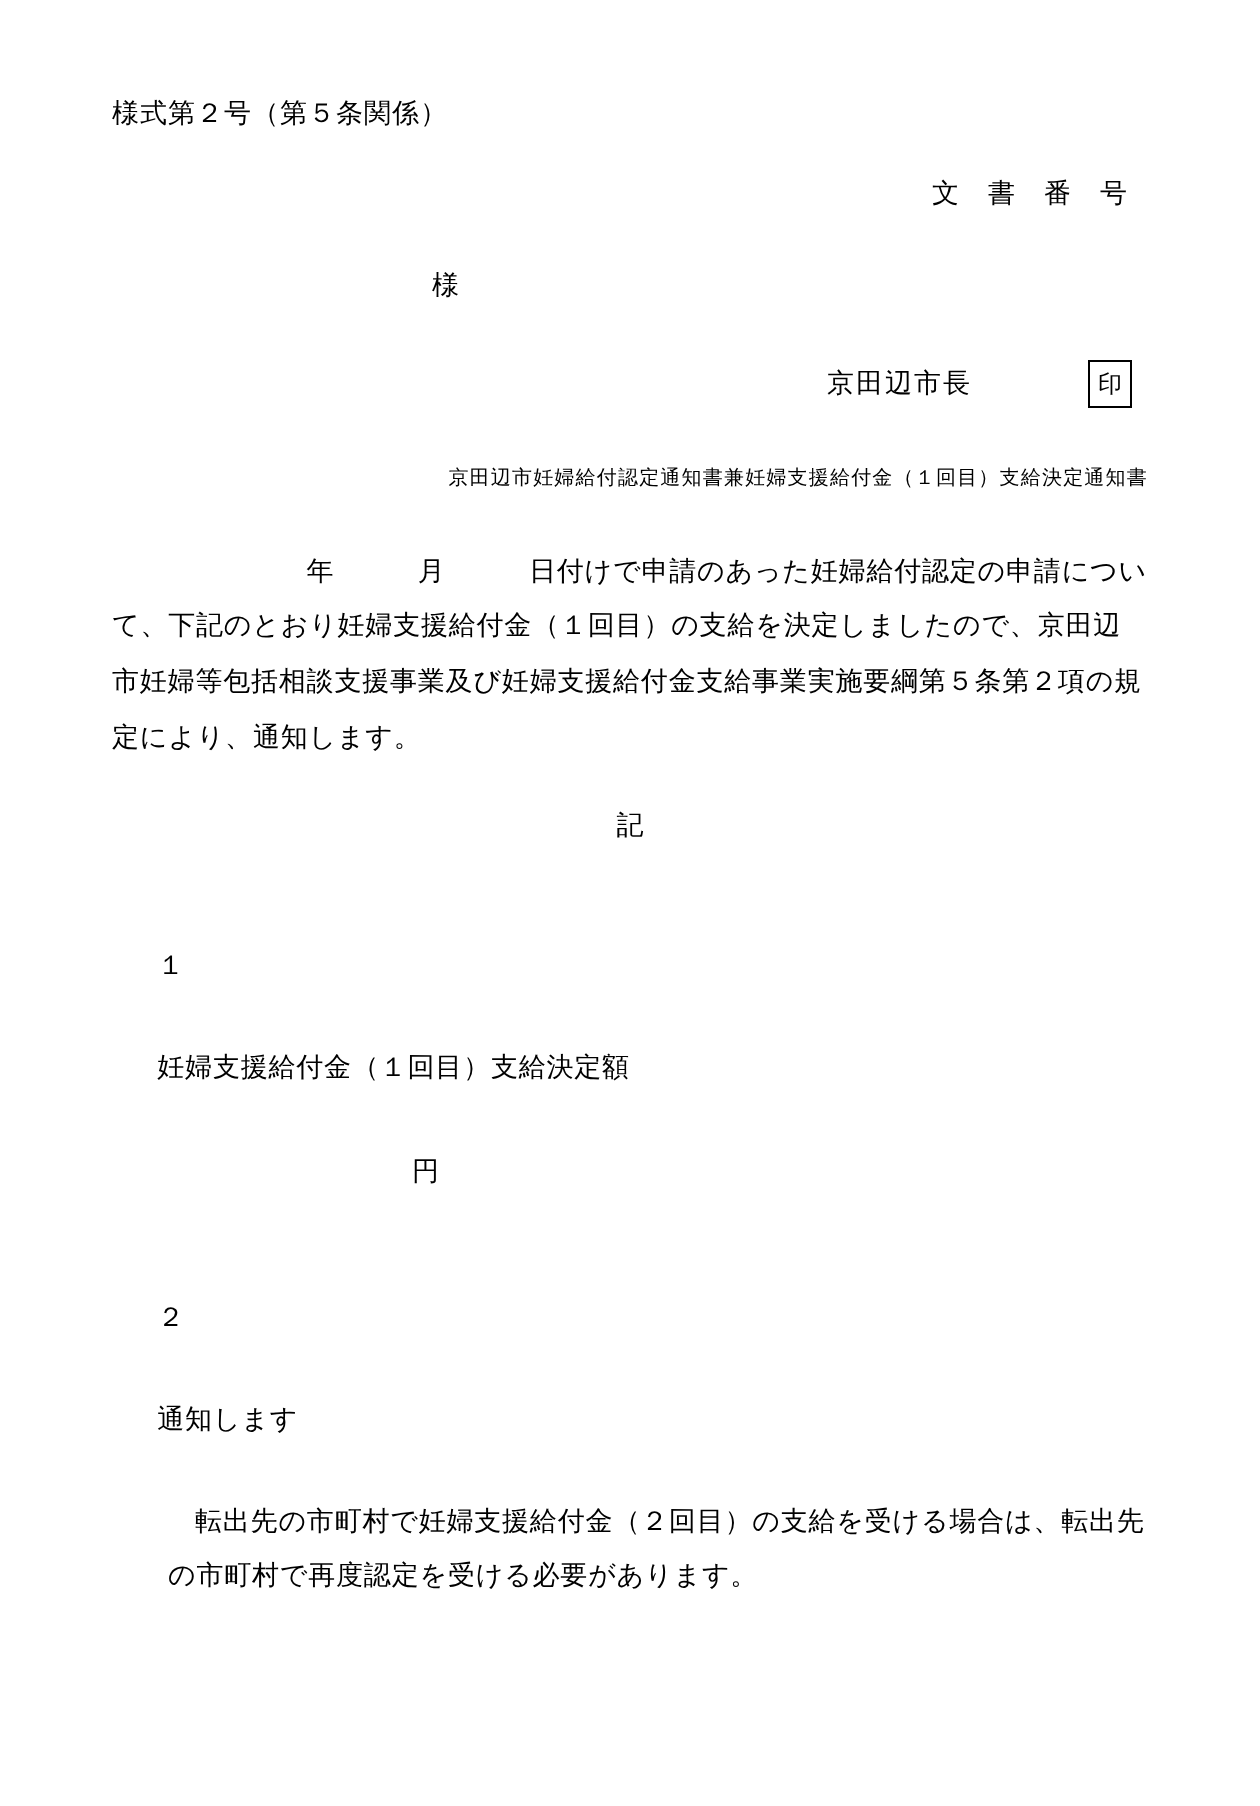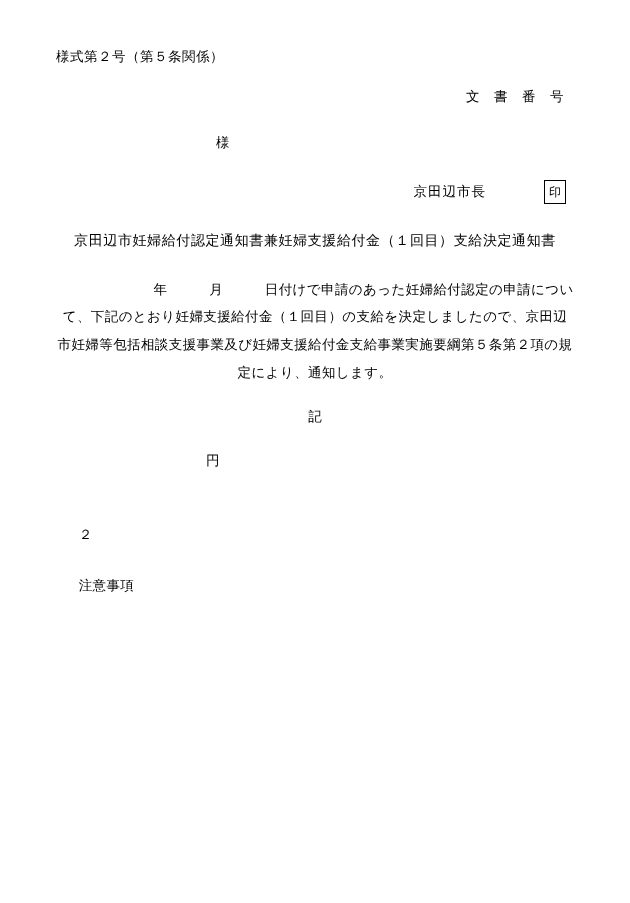--- a/index.html
+++ b/index.html
@@ -58,30 +58,29 @@
     width: 20px;
     height: 22px;
     border: 1px solid #000;
     font-size: 12px;
     line-height: 22px;
     text-align: center;
     font-family: "Liberation Serif", serif;
   }
   .doc-title {
     margin-top: 28px;
-    text-align: center;
-    font-size: 14px;
+    text-align: right;
+    font-size: 10px;
     letter-spacing: 0.6px;
   }
   .body-block {
     margin-top: 26px;
     font-size: 13.5px;
     line-height: 2.05;
     letter-spacing: 0.4px;
-    text-align: center;
   }
   .body-block .indent-first {
     display: block;
     white-space: pre-wrap;
     text-indent: 0;
     padding-left: 0;
   }
   .ki {
     margin-top: 22px;
     text-align: center;
@@ -129,26 +128,32 @@
 
   <div class="doc-title">京田辺市妊婦給付認定通知書兼妊婦支援給付金（１回目）支給決定通知書</div>
 
   <div class="body-block">
     <span class="indent-first">　　　　　　　年　　　月　　　日付けで申請のあった妊婦給付認定の申請について、下記のとおり妊婦支援給付金（１回目）の支給を決定しましたので、京田辺市妊婦等包括相談支援事業及び妊婦支援給付金支給事業実施要綱第５条第２項の規定により、通知します。</span>
   </div>
 
   <div class="ki">記</div>
 
   <div class="section">
+    <div class="section-head">
+      <span>１</span>
+      <span>　　</span>
+      <span>妊婦支援給付金（１回目）支給決定額</span>
+    </div>
     <div class="amount-line">円</div>
   </div>
 
   <div class="section">
     <div class="section-head">
       <span>２</span>
       <span>　　</span>
-      <span>注意事項</span>
+      <span>通知します</span>
     </div>
     <div class="section-body">
+      <p>転出先の市町村で妊婦支援給付金（２回目）の支給を受ける場合は、転出先の市町村で再度認定を受ける必要があります。</p>
     </div>
   </div>
 
 </div>
 
 </body></html>

